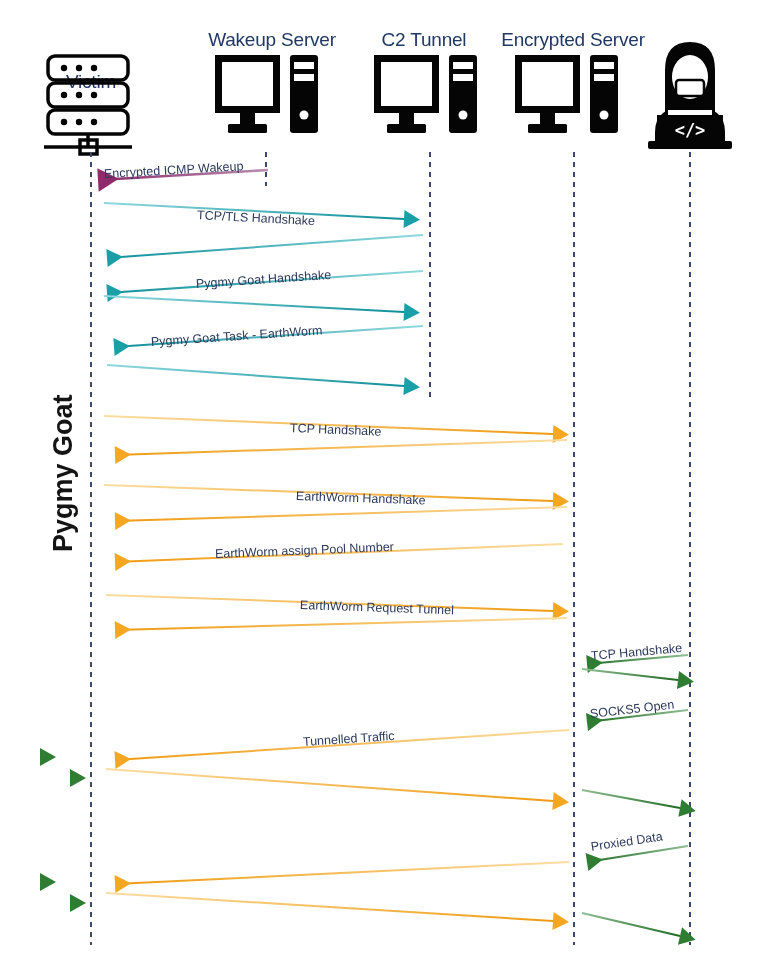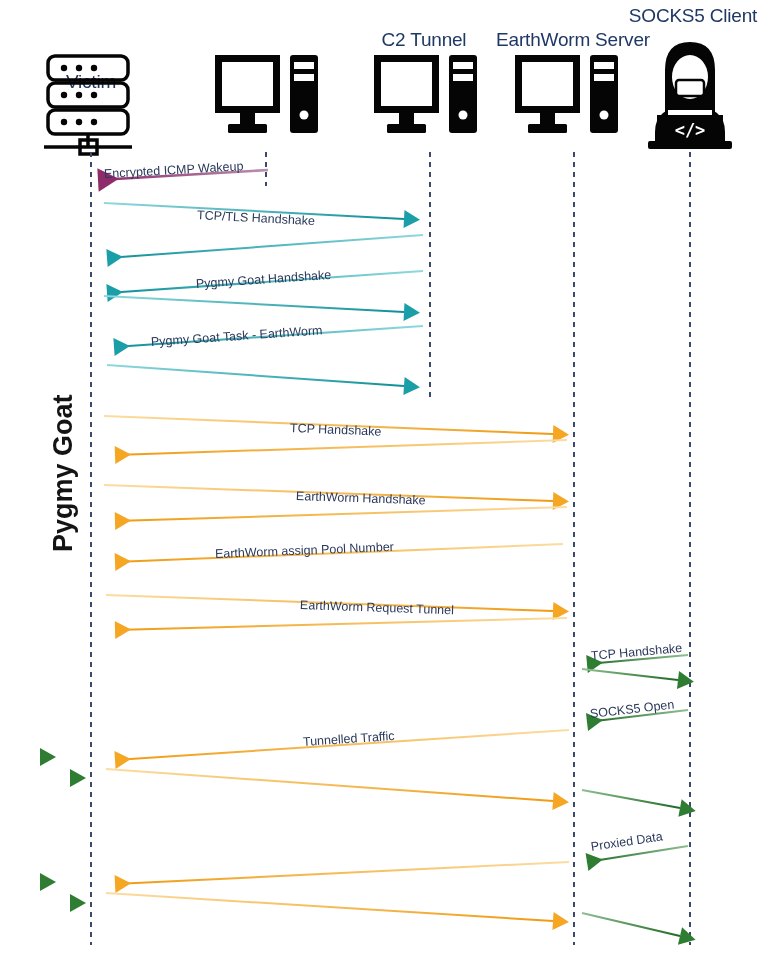--- a/index.html
+++ b/index.html
@@ -50,23 +50,23 @@
     white-space: nowrap;
     transform-origin: 0 50%;
   }
 </style>
 </head>
 <body>
 
 <div id="canvas">
 
   <div class="actor-title" style="left:46px; top:29px; width:90px;margin-top:42px;">Victim</div>
+  <div class="actor-title" style="left:192px; top:29px; width:160px;">Wakeup Server</div>
   <div class="actor-title" style="left:359px; top:29px; width:130px;">C2 Tunnel</div>
-  <div class="actor-title" style="left:478px; top:29px; width:190px;">EarthWorm Server</div>
-  <div class="actor-title" style="left:613px; top:5px; width:160px;">SOCKS5 Client</div>
+  <div class="actor-title" style="left:478px; top:29px; width:190px;">Encrypted Server</div>
 
   <div class="side-title" style="left:48px; top:552px; transform: rotate(-90deg);">Pygmy Goat</div>
 
   <svg id="diagram-svg" viewBox="0 0 778 963">
     <defs>
       <marker id="ah-icmp-l" markerWidth="9" markerHeight="9" refX="8" refY="4.5" orient="auto" markerUnits="strokeWidth">
         <path d="M8,0 L8,9 L0,4.5 z" fill="#8d2b6b"></path>
       </marker>
       <marker id="ah-icmp-r" markerWidth="9" markerHeight="9" refX="1" refY="4.5" orient="auto" markerUnits="strokeWidth">
         <path d="M1,0 L1,9 L9,4.5 z" fill="#8d2b6b"></path>

